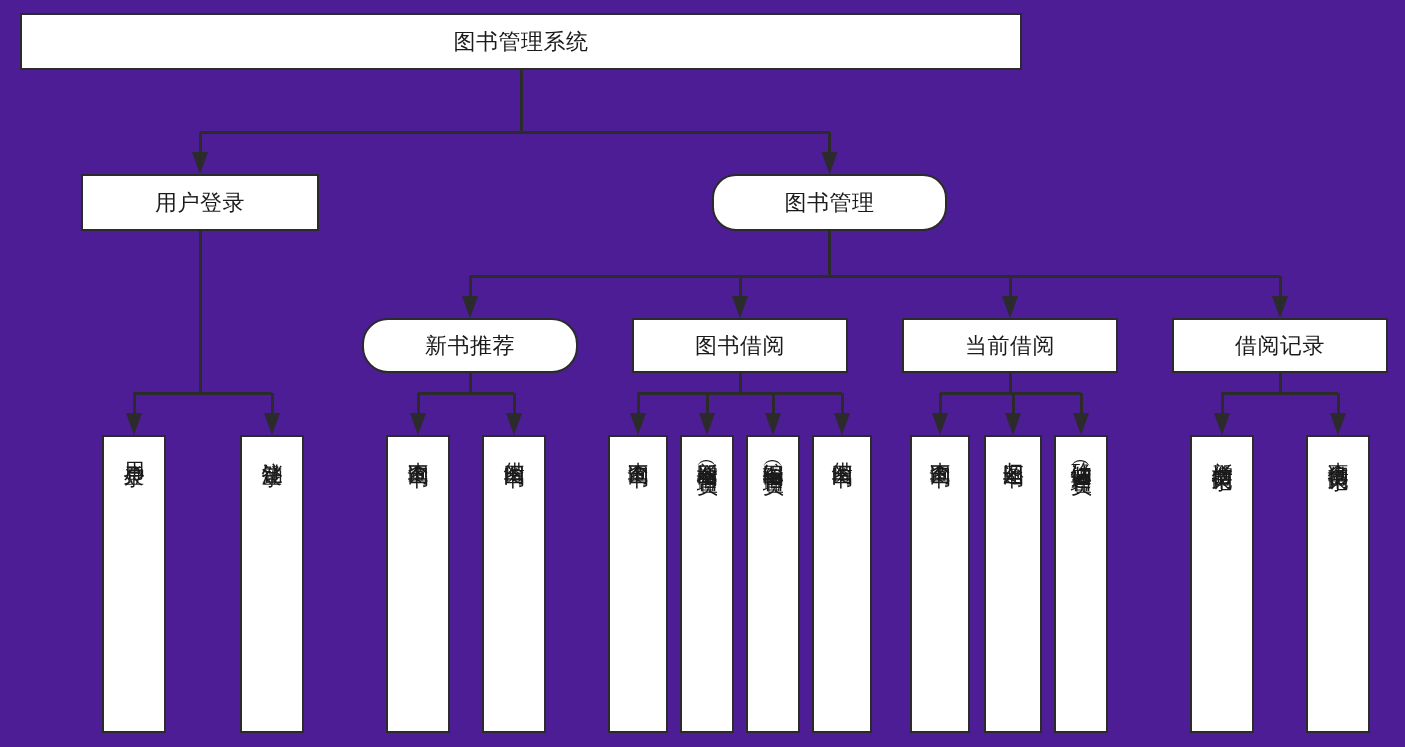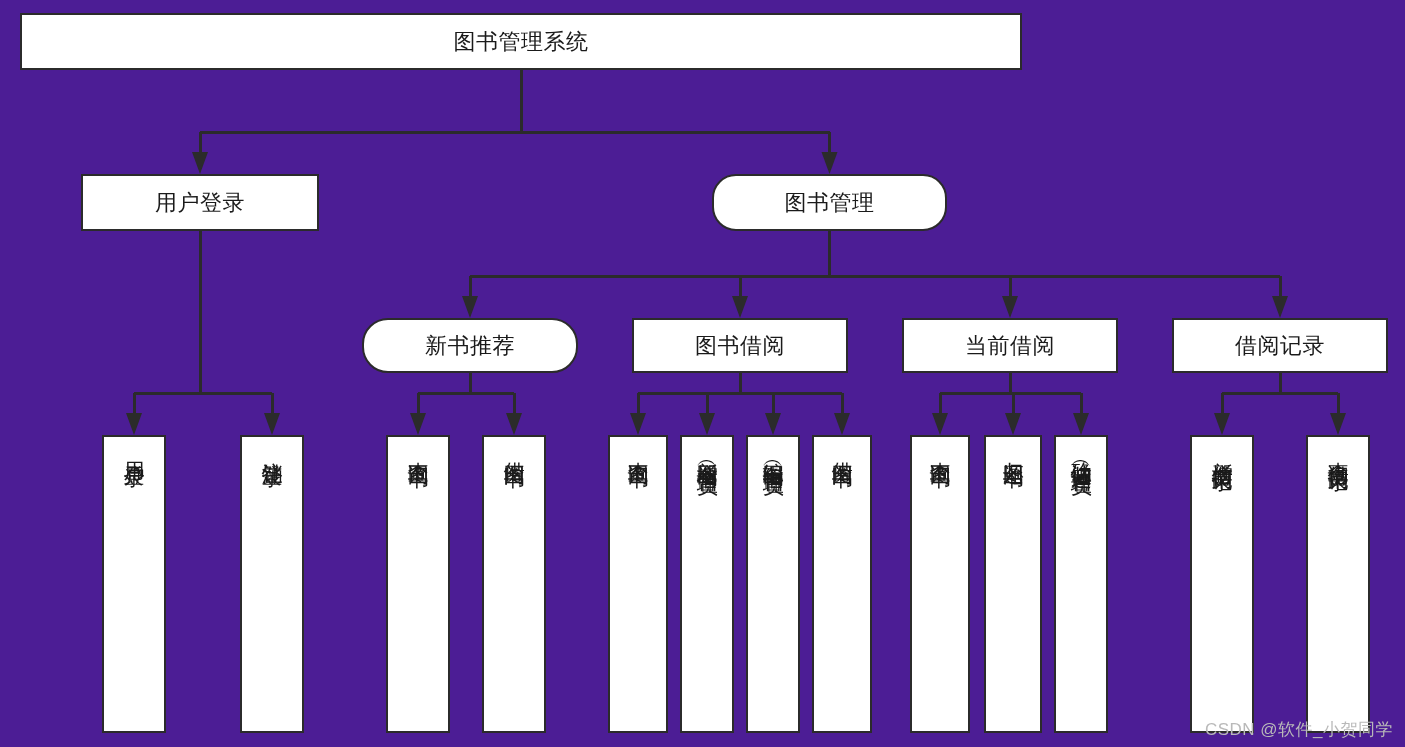--- a/index.html
+++ b/index.html
@@ -192,15 +192,14 @@
         <span class="node-label">确认归还（管理员）</span>
       </div>
       <div class="node vert" style="left: 1190px; top: 435px; width: 64px; height: 298px;">
         <span class="node-label">新增借阅记录</span>
       </div>
       <div class="node vert" style="left: 1306px; top: 435px; width: 64px; height: 298px;">
         <span class="node-label">查询借阅记录</span>
       </div>
     </div>
 
-  <div class="watermark">CSDN @软件_小贺同学</div>
 
 </div>
 
 </body></html>

